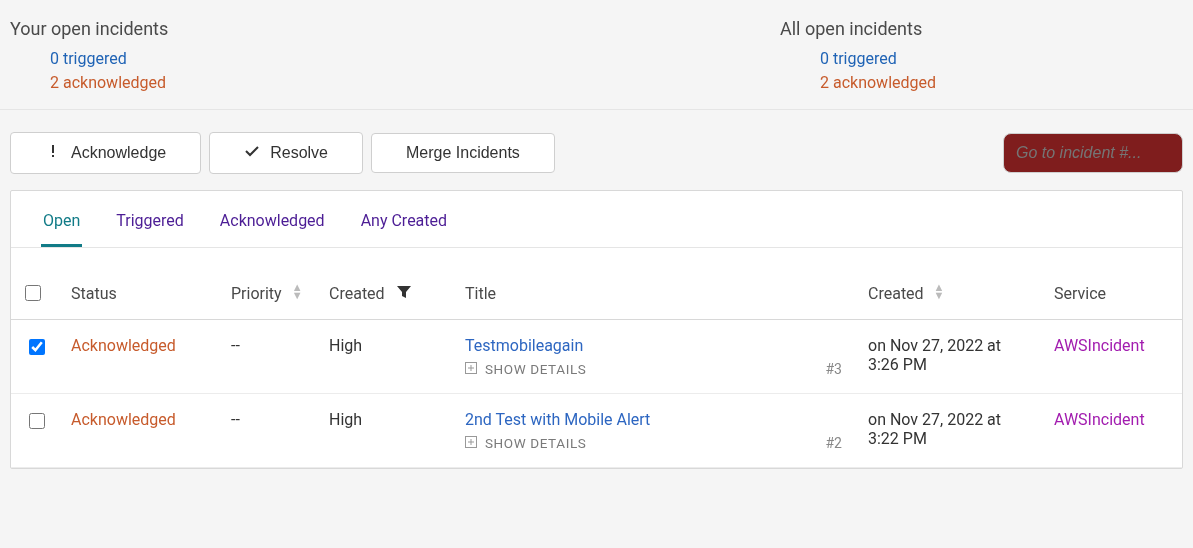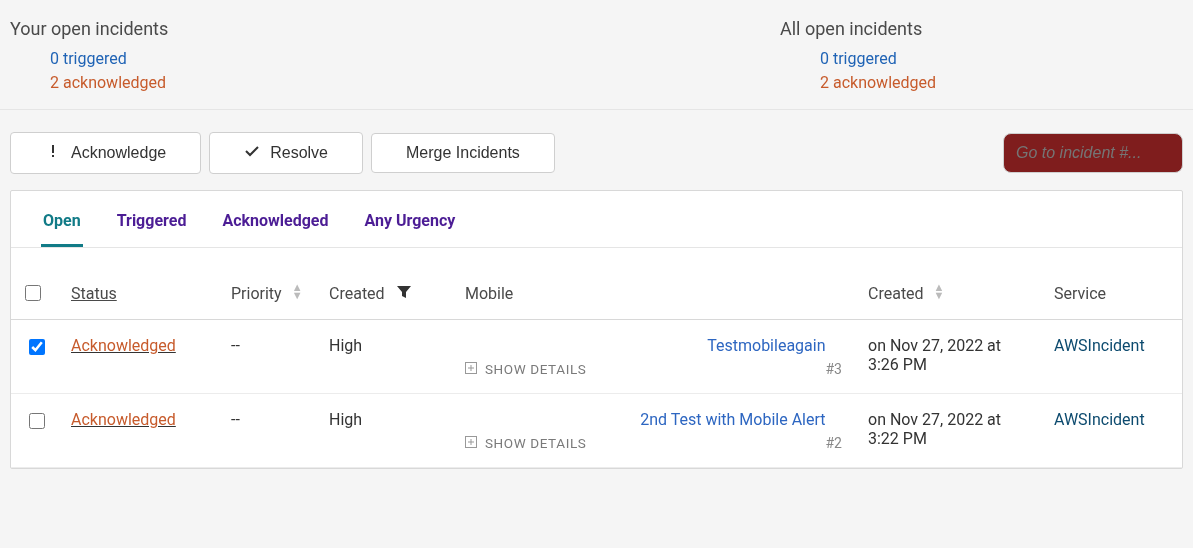--- a/index.html
+++ b/index.html
@@ -60,21 +60,20 @@
     margin: 0 10px;
     background: #fff;
     border: 1px solid #d8d8d8;
     border-radius: 2px;
   }
   .tabs {
     display: flex;
     gap: 32px;
     padding: 20px 30px 0 30px;
     border-bottom: 1px solid #e5e5e5;
-    font-weight: bold;
   }
   .tab {
     padding: 0 2px 14px 2px;
     font-size: 16px;
     color: #4c1d95;
     cursor: pointer;
     border-bottom: 3px solid transparent;
   }
   .tab.active {
     color: #117b87;
@@ -95,29 +94,29 @@
     vertical-align: middle;
   }
   table.inc td {
     padding: 16px 10px;
     border-bottom: 1px solid #ececec;
     vertical-align: top;
     font-size: 16px;
     color: #333;
   }
   .col-chk { width: 50px; text-align: center; }
-  .col-status { width: 160px; text-decoration: underline; }
+  .col-status { width: 160px; }
   .col-priority { width: 98px; }
   .col-urgency { width: 136px; }
   .col-title { }
   .col-created { width: 186px; }
   .col-service { width: 138px; }
   .status-ack { color: #c75b2c; }
-  .title-link { color: #2d66c1; cursor: pointer; text-align: right; }
-  .service-link { color: #0c4a6e; cursor: pointer; }
+  .title-link { color: #2d66c1; cursor: pointer; }
+  .service-link { color: #a21caf; cursor: pointer; }
   .details-row {
     display: flex;
     align-items: center;
     gap: 8px;
     margin-top: 6px;
     color: #7a7a7a;
     font-size: 13.5px;
     letter-spacing: 0.6px;
     cursor: pointer;
   }
@@ -176,39 +175,39 @@
   </button>
   <div class="spacer"></div>
   <input class="goto-input" placeholder="Go to incident #..." style="">
 </div>
 
 <div class="panel">
   <div class="tabs">
     <div class="tab active">Open</div>
     <div class="tab">Triggered</div>
     <div class="tab">Acknowledged</div>
-    <div class="tab">Any Urgency</div>
+    <div class="tab">Any Created</div>
   </div>
 
   <table class="inc">
     <thead>
       <tr>
         <th class="col-chk"><input type="checkbox" style=""></th>
         <th class="col-status">Status</th>
         <th class="col-priority">
           <span>Priority</span>
           <span class="sort-arrows">▲<br>▼</span>
         </th>
         <th class="col-urgency">
           <span>Created</span>
           <span class="filter-icon"><svg width="14" height="14" viewBox="0 0 14 14">
                 <path fill="#333" d="M0 1h14L9 7v6l-4-2V7z"></path>
               </svg></span>
         </th>
-        <th class="col-title">Mobile</th>
+        <th class="col-title">Title</th>
         <th class="col-created">
           <span>Created</span>
           <span class="sort-arrows">▲<br>▼</span>
         </th>
         <th class="col-service">Service</th>
       </tr>
     </thead>
     <tbody id="rows-body">
         <tr>
     <td class="col-chk"><input type="checkbox" checked="" style=""></td>

